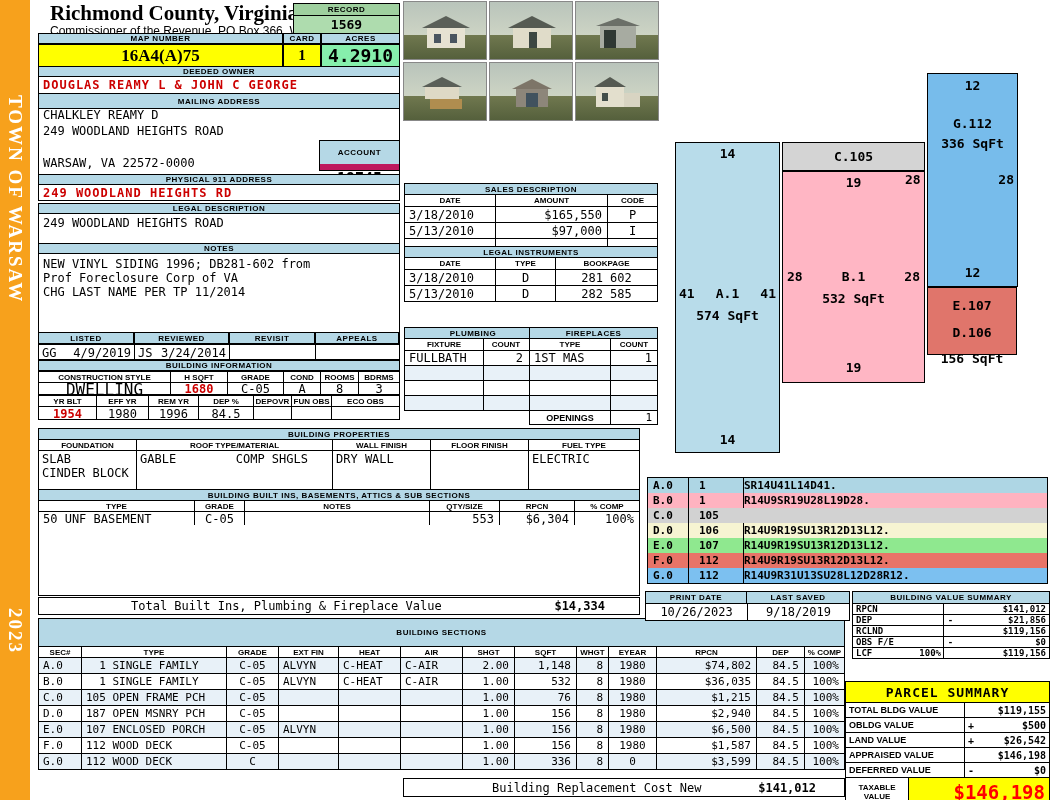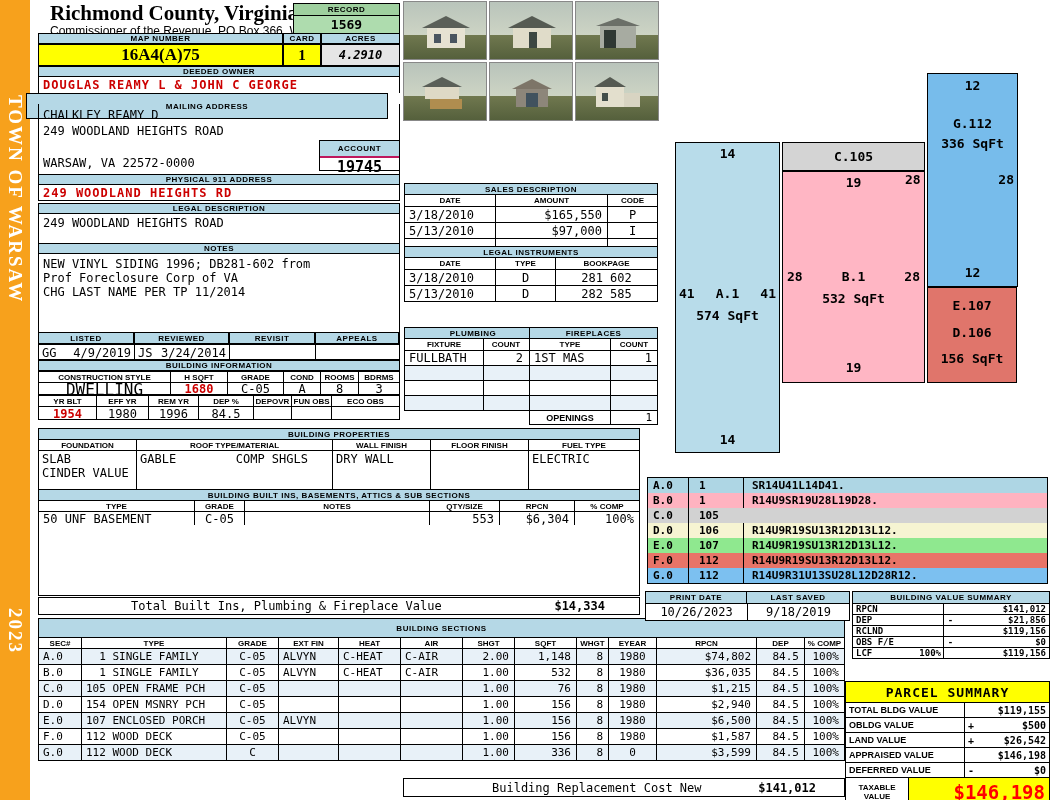--- a/index.html
+++ b/index.html
@@ -24,21 +24,21 @@
   .stripe-even .trow:nth-child(even){background:#e8f1f8;}
   .stripe-odd .trow:nth-child(odd){background:#e8f1f8;}
   .mono12{font-size:12px;}
   .mono11{font-size:11px;}
   
   .c-amount,.c-count,.c-qty,.c-rpcn,.c-sqft,.c-shgt,.c-dep,.c-comp,.c-whgt{justify-content:flex-end;padding-right:5px;}
   .c-code,.c-grade,.c-book,.c-type2,.c-eyear,.c-cond,.c-rooms,.c-bdrms,.c-hsqft,.c-effyr,.c-remyr,.c-deppct,.c-yrblt{justify-content:center;}
   .c-date,.c-fixture,.c-ftype,.c-btype,.c-sec,.c-extfin,.c-heat,.c-air{padding-left:4px;}
   .c-type{padding-left:4px;white-space:pre;}
   .c-hsqft,.c-yrblt{color:#c00;font-weight:bold;}
-  .c-vector{padding-left:8px;text-align:center;}
+  .c-vector{padding-left:0;text-align:center;}
   .c-lcode{padding-left:5px;}
   .c-lnum{padding-left:10px;}
   .red{color:#c00;font-weight:bold;}
   .head-title{font-family:"Liberation Serif",serif;font-weight:bold;font-size:21px;}
   .sub{font-size:12px;font-family:"Liberation Sans",sans-serif;}
   
   .shape{position:absolute;border:1px solid #000;box-sizing:border-box;font-weight:bold;font-size:13px;}
   .shape .lab{position:absolute;white-space:nowrap;}
   .ctr{left:0;right:0;text-align:center;}
   
@@ -68,37 +68,37 @@
 
 <div class="abs" style="left:38px;top:33px;width:362px;">
   <div style="display:grid;grid-template-columns:245px 38px 79px;height:11px;">
     <div class="bar">MAP NUMBER</div>
     <div class="bar">CARD</div>
     <div class="bar">ACRES</div>
   </div>
   <div style="display:grid;grid-template-columns:245px 38px 79px;height:22px;">
     <div class="box" style="display: flex; align-items: center; justify-content: center; font-family: &quot;Liberation Serif&quot;, serif; font-weight: bold; font-size: 17px; background: rgb(255, 255, 0);">16A4(A)75</div>
     <div class="box" style="display: flex; align-items: center; justify-content: center; font-family: &quot;Liberation Serif&quot;, serif; font-weight: bold; font-size: 15px; background: rgb(255, 255, 0);">1</div>
-    <div class="box" style="display: flex; align-items: center; justify-content: center; font-weight: bold; font-size: 12px; background: #e5e5e5; font-style: italic;">4.2910</div>
+    <div class="box" style="display: flex; align-items: center; justify-content: center; font-weight: bold; font-size: 18px; background: #86efac;">4.2910</div>
   </div>
 </div>
 
 <div class="abs bar" style="left:38px;top:66px;width:362px;height:11px;">DEEDED OWNER</div>
 <div class="abs red mono12" style="left:38px;top:77px;width:362px;height:16px;display:flex;align-items:center;padding-left:4px;letter-spacing:1px;border-left:1px solid #000;border-right:1px solid #000;box-sizing:border-box;">DOUGLAS REAMY L &amp; JOHN C GEORGE</div>
 
-<div class="abs bar" style="left:26px;top:93px;width:362px;height:26px;">MAILING ADDRESS</div>
+<div class="abs bar" style="left:38px;top:93px;width:362px;height:16px;">MAILING ADDRESS</div>
 <div class="abs" style="left:38px;top:104px;width:362px;height:70px;border-left:1px solid #000;border-right:1px solid #000;box-sizing:border-box;">
   <div class="mono12" style="padding:3px 0 0 4px;line-height:16px;">
     <div>CHALKLEY REAMY D</div>
     <div>249 WOODLAND HEIGHTS ROAD</div>
     <div>&nbsp;</div>
     <div>WARSAW, VA 22572-0000</div>
   </div>
   <div class="abs box" style="right:-1px;top:36px;width:81px;height:31px;">
-    <div class="bar" style="height:17px;border:none;border-bottom:2px solid #be185d;">ACCOUNT</div>
+    <div class="bar" style="height:29px;border:none;border-bottom:6px solid #be185d;">ACCOUNT</div>
     <div style="height:18px;display:flex;align-items:center;justify-content:center;font-weight:bold;font-size:15px;">19745</div>
   </div>
 </div>
 
 <div class="abs bar" style="left:38px;top:174px;width:362px;height:11px;">PHYSICAL 911 ADDRESS</div>
 <div class="abs red mono12" style="left:38px;top:185px;width:362px;height:16px;display:flex;align-items:center;padding-left:4px;letter-spacing:1px;border-left:1px solid #000;border-right:1px solid #000;border-bottom:1px solid #000;box-sizing:border-box;">249 WOODLAND HEIGHTS RD</div>
 
 <div class="abs bar" style="left:38px;top:203px;width:362px;height:11px;">LEGAL DESCRIPTION</div>
 <div class="abs mono12" style="left:38px;top:214px;width:362px;height:29px;padding:2px 0 0 4px;border-left:1px solid #000;border-right:1px solid #000;box-sizing:border-box;">249 WOODLAND HEIGHTS ROAD</div>
 
@@ -330,21 +330,21 @@
   <div class="bar" style="height:11px;border:none;border-bottom:1px solid #000;">BUILDING PROPERTIES</div>
   <div class="theadrow" style="--cols:97px 196px 98px 98px 111px;height:10px;">
       <div class="tcell">FOUNDATION</div>
       <div class="tcell">ROOF TYPE/MATERIAL</div>
       <div class="tcell">WALL FINISH</div>
       <div class="tcell">FLOOR FINISH</div>
       <div class="tcell">FUEL TYPE</div>
     </div>
   <div style="display:grid;grid-template-columns:97px 196px 98px 98px 111px;height:40px;" class="mono12">
     <div class="tcell" style="align-items:flex-start;padding:1px 0 0 3px;white-space:pre-line;">SLAB
-CINDER VALUE</div>
+CINDER BLOCK</div>
     <div class="tcell" style="align-items:flex-start;padding:1px 0 0 3px;justify-content:space-between;">
       <span>GABLE</span>
       <span style="padding-right:24px;">COMP SHGLS</span>
     </div>
     <div class="tcell" style="align-items:flex-start;padding:1px 0 0 3px;">DRY WALL</div>
     <div class="tcell" style="align-items:flex-start;padding:1px 0 0 3px;"></div>
     <div class="tcell" style="align-items:flex-start;padding:1px 0 0 3px;">ELECTRIC</div>
   </div>
 </div>
 
@@ -369,21 +369,21 @@
       </div>
     </div>
 </div>
 
 <div class="abs box mono12" style="left:38px;top:597px;width:602px;height:18px;display:flex;align-items:center;justify-content:space-between;">
   <span style="margin-left:92px;">Total Built Ins, Plumbing &amp; Fireplace Value</span>
   <span style="margin-right:34px;font-weight:bold;">$14,334</span>
 </div>
 
 <div class="abs box" style="left:38px;top:618px;width:807px;">
-  <div class="bar" style="height:19px;border:none;border-bottom:1px solid #000;">BUILDING SECTIONS</div>
+  <div class="bar" style="height:28px;border:none;border-bottom:1px solid #000;">BUILDING SECTIONS</div>
   <div class="theadrow" style="--cols:42px 145px 52px 60px 62px 62px 52px 62px 32px 48px 100px 48px 40px;height:10px;">
       <div class="tcell">SEC#</div>
       <div class="tcell">TYPE</div>
       <div class="tcell">GRADE</div>
       <div class="tcell">EXT FIN</div>
       <div class="tcell">HEAT</div>
       <div class="tcell">AIR</div>
       <div class="tcell">SHGT</div>
       <div class="tcell">SQFT</div>
       <div class="tcell">WHGT</div>
@@ -433,21 +433,21 @@
         <div class="tcell c-shgt">1.00</div>
         <div class="tcell c-sqft">76</div>
         <div class="tcell c-whgt">8</div>
         <div class="tcell c-eyear">1980</div>
         <div class="tcell c-rpcn">$1,215</div>
         <div class="tcell c-dep">84.5</div>
         <div class="tcell c-comp">100%</div>
       </div>
       <div class="trow" style="height: 15px;">
         <div class="tcell c-sec">D.0</div>
-        <div class="tcell c-type">154 OPEN MSNRY PCH</div>
+        <div class="tcell c-type">187 OPEN MSNRY PCH</div>
         <div class="tcell c-grade">C-05</div>
         <div class="tcell c-extfin"></div>
         <div class="tcell c-heat"></div>
         <div class="tcell c-air"></div>
         <div class="tcell c-shgt">1.00</div>
         <div class="tcell c-sqft">156</div>
         <div class="tcell c-whgt">8</div>
         <div class="tcell c-eyear">1980</div>
         <div class="tcell c-rpcn">$2,940</div>
         <div class="tcell c-dep">84.5</div>
@@ -526,21 +526,21 @@
   <span class="lab ctr" style="bottom:7px;">19</span>
 </div>
 <div class="shape" style="left: 927px; top: 73px; width: 91px; height: 214px; background: rgb(119, 188, 235);">
   <span class="lab ctr" style="top:4px;">12</span>
   <span class="lab ctr" style="top:42px;">G.112</span>
   <span class="lab ctr" style="top:62px;">336 SqFt</span>
   <span class="lab" style="left:-23px;top:98px;">28</span>
   <span class="lab" style="right:3px;top:98px;">28</span>
   <span class="lab ctr" style="bottom:6px;">12</span>
 </div>
-<div class="shape" style="left: 927px; top: 287px; width: 90px; height: 96px; background: rgb(224, 117, 107);">
+<div class="shape" style="left: 927px; top: 287px; width: 90px; height: 68px; background: rgb(224, 117, 107);">
   <span class="lab ctr" style="top:10px;">E.107</span>
   <span class="lab ctr" style="top:37px;">D.106</span>
   <span class="lab ctr" style="top:63px;">156 SqFt</span>
 </div>
 
 <div class="abs box noline" style="left:647px;top:477px;width:401px;">
   <div class="mono11" style="--cols:40px 55px 306px;font-weight:bold;">
       <div class="trow" style="height: 15px; background: rgb(174, 214, 228);">
         <div class="tcell c-lcode">A.0</div>
         <div class="tcell c-lnum">1</div>

